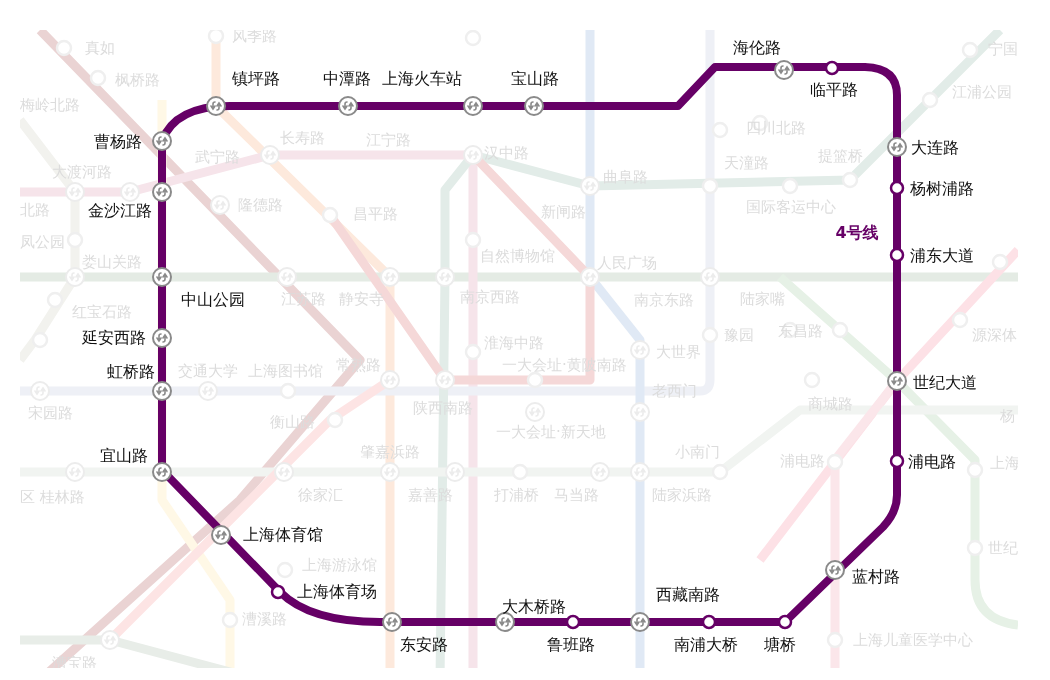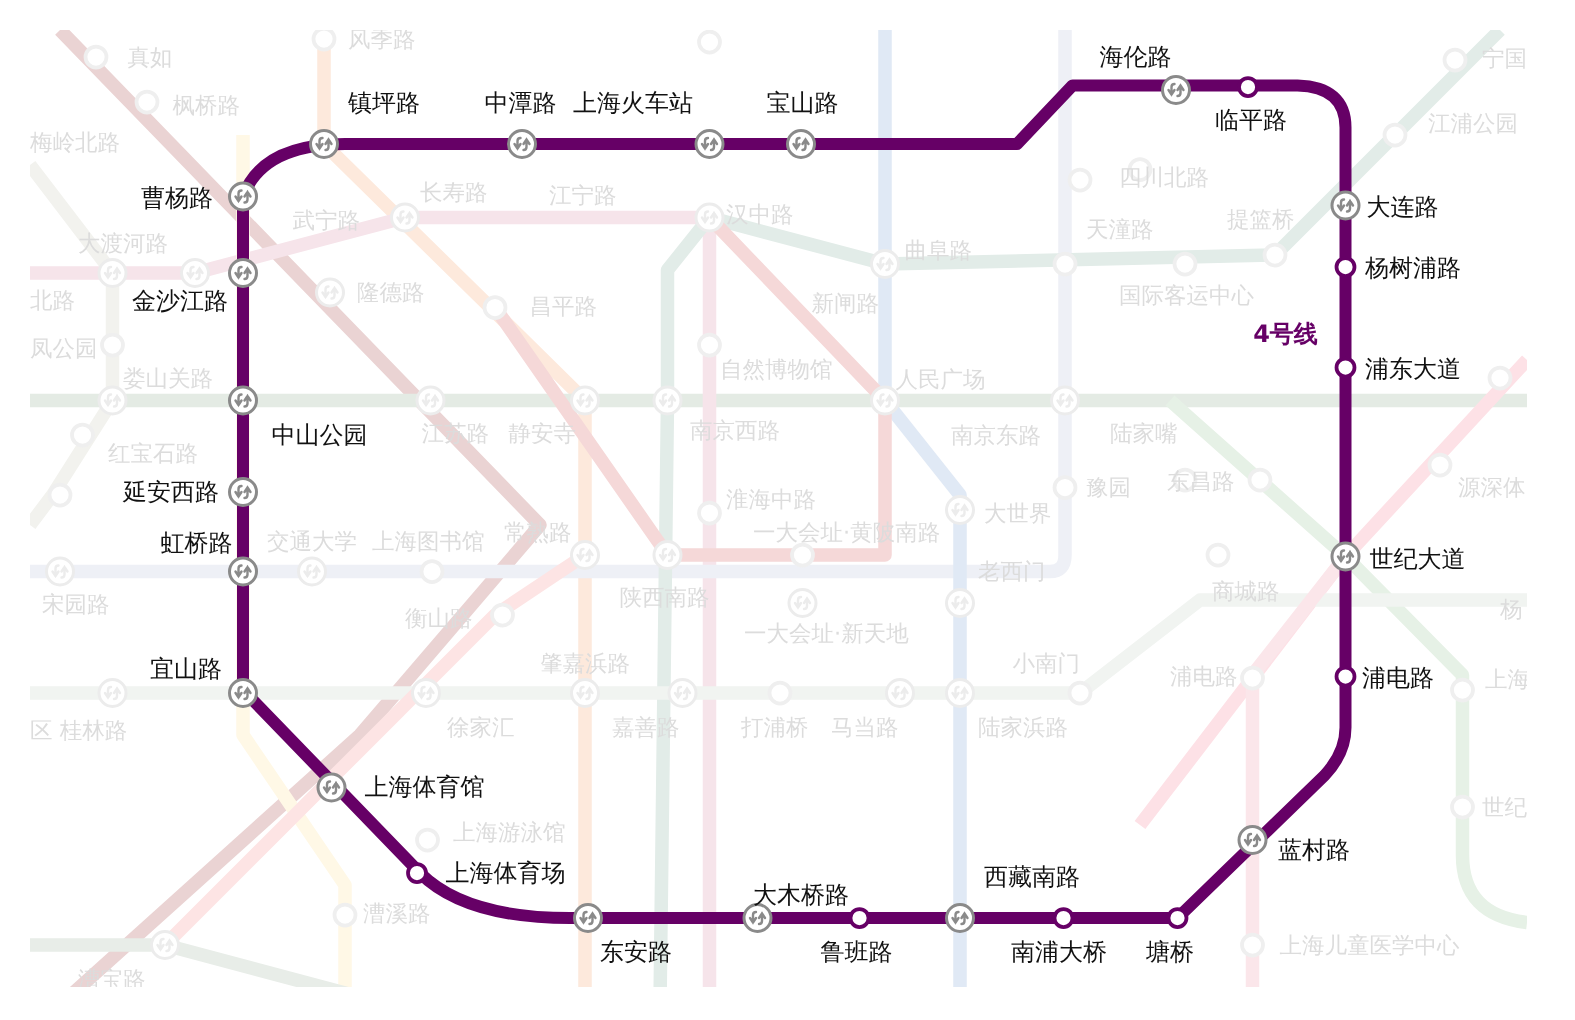--- a/index.html
+++ b/index.html
@@ -1,18 +1,18 @@
 <!DOCTYPE html>
 <html><head>
 <meta charset="utf-8">
 <style>
   html, body { margin: 0; padding: 0; background: #ffffff; }
   body { width: 1050px; height: 680px; overflow: hidden; position: relative;
          font-family: "DejaVu Sans", "Liberation Sans", sans-serif; }
-  #map-viewport { position: absolute; left: 20px; top: 20px; width: 998px; height: 638px; overflow: hidden; text-align: right; }
+  #map-viewport { position: absolute; left: 20px; top: 30px; width: 998px; height: 638px; overflow: hidden; text-align: right; }
   #map-svg { position: absolute; left: -20px; top: -30px; }
   .bg-label { font-size: 15px; fill: #dcdcdc; }
   .main-label { font-size: 16px; fill: #111111; }
   .line-name { font-size: 16px; font-weight: bold; }
 </style>
 </head>
 <body>
 
 <div id="map-viewport">
   <svg id="map-svg" width="1050" height="680" viewBox="0 0 1050 680" xmlns="http://www.w3.org/2000/svg">

